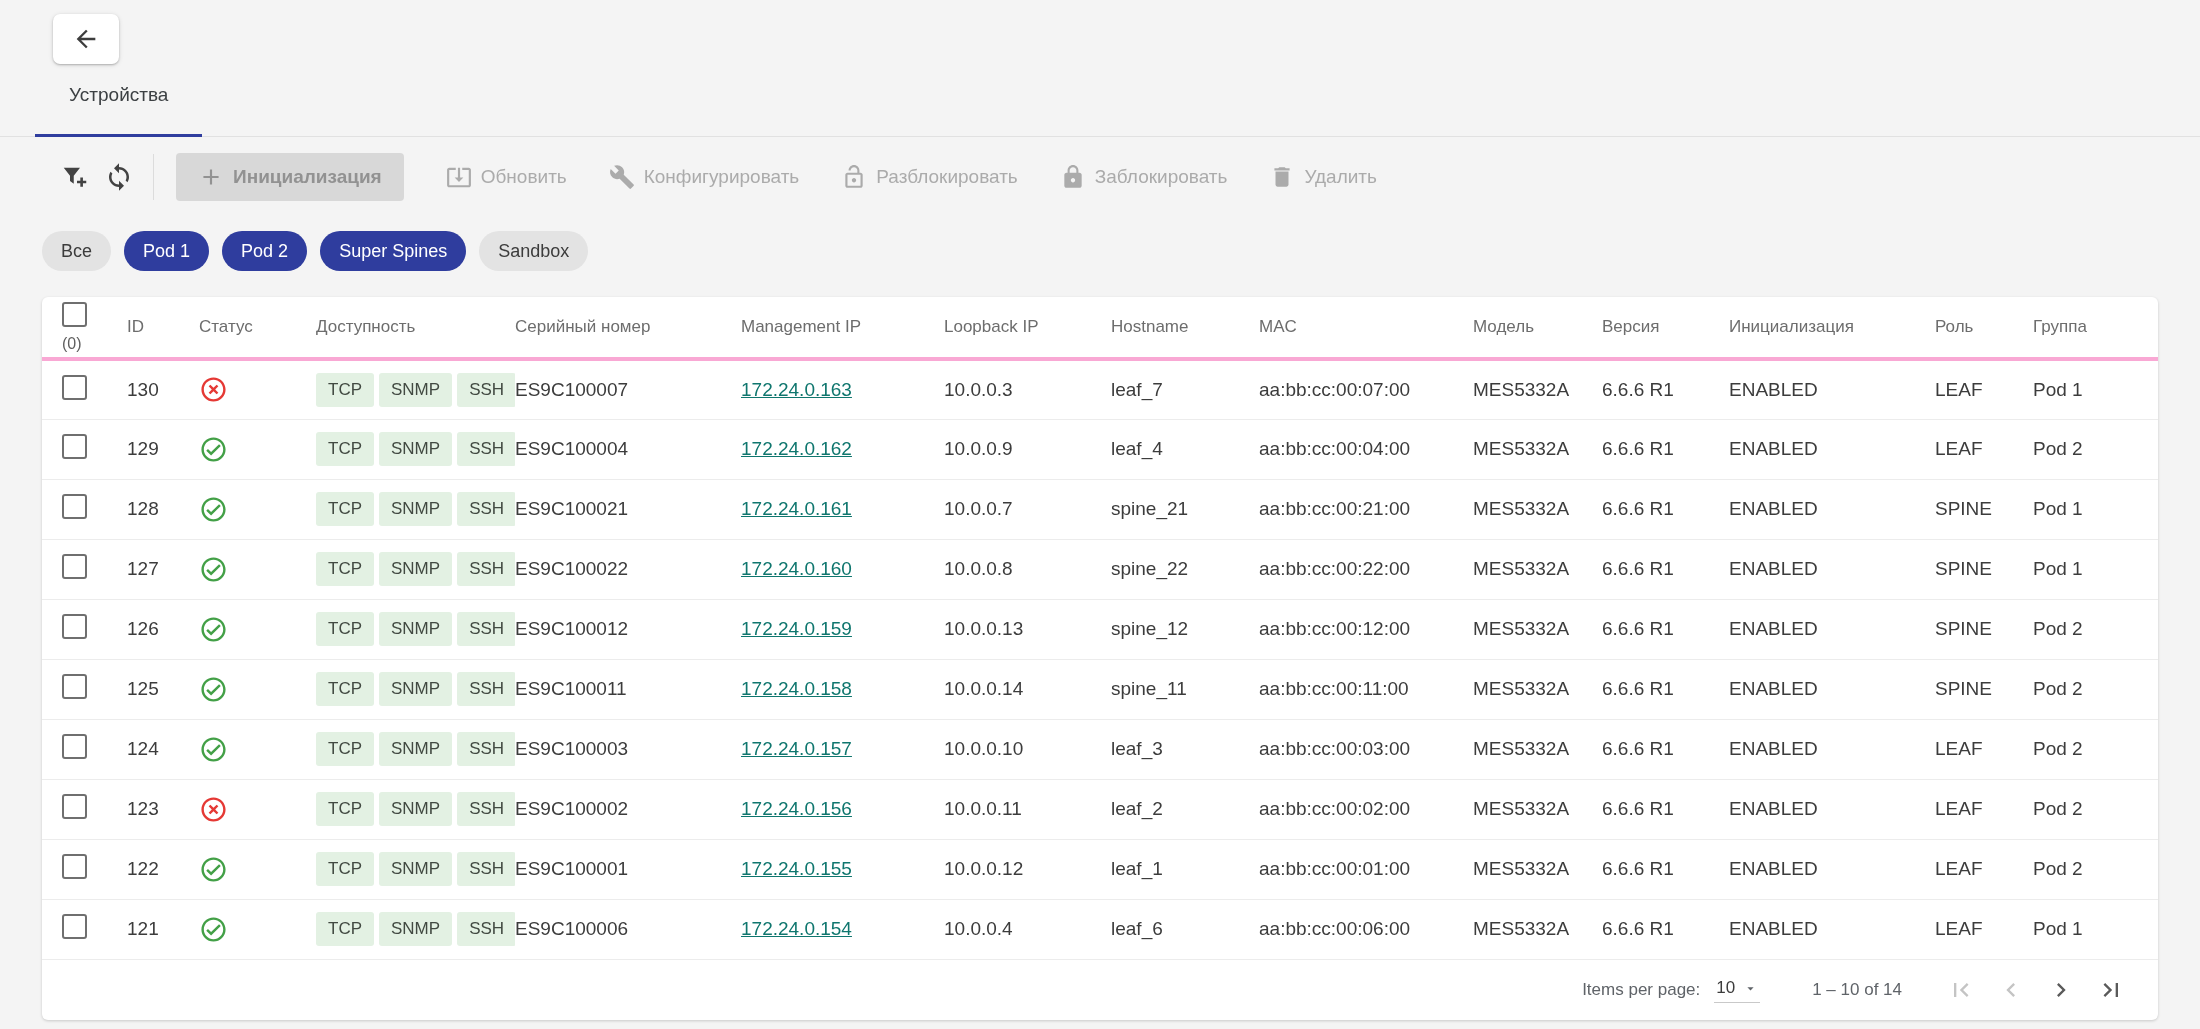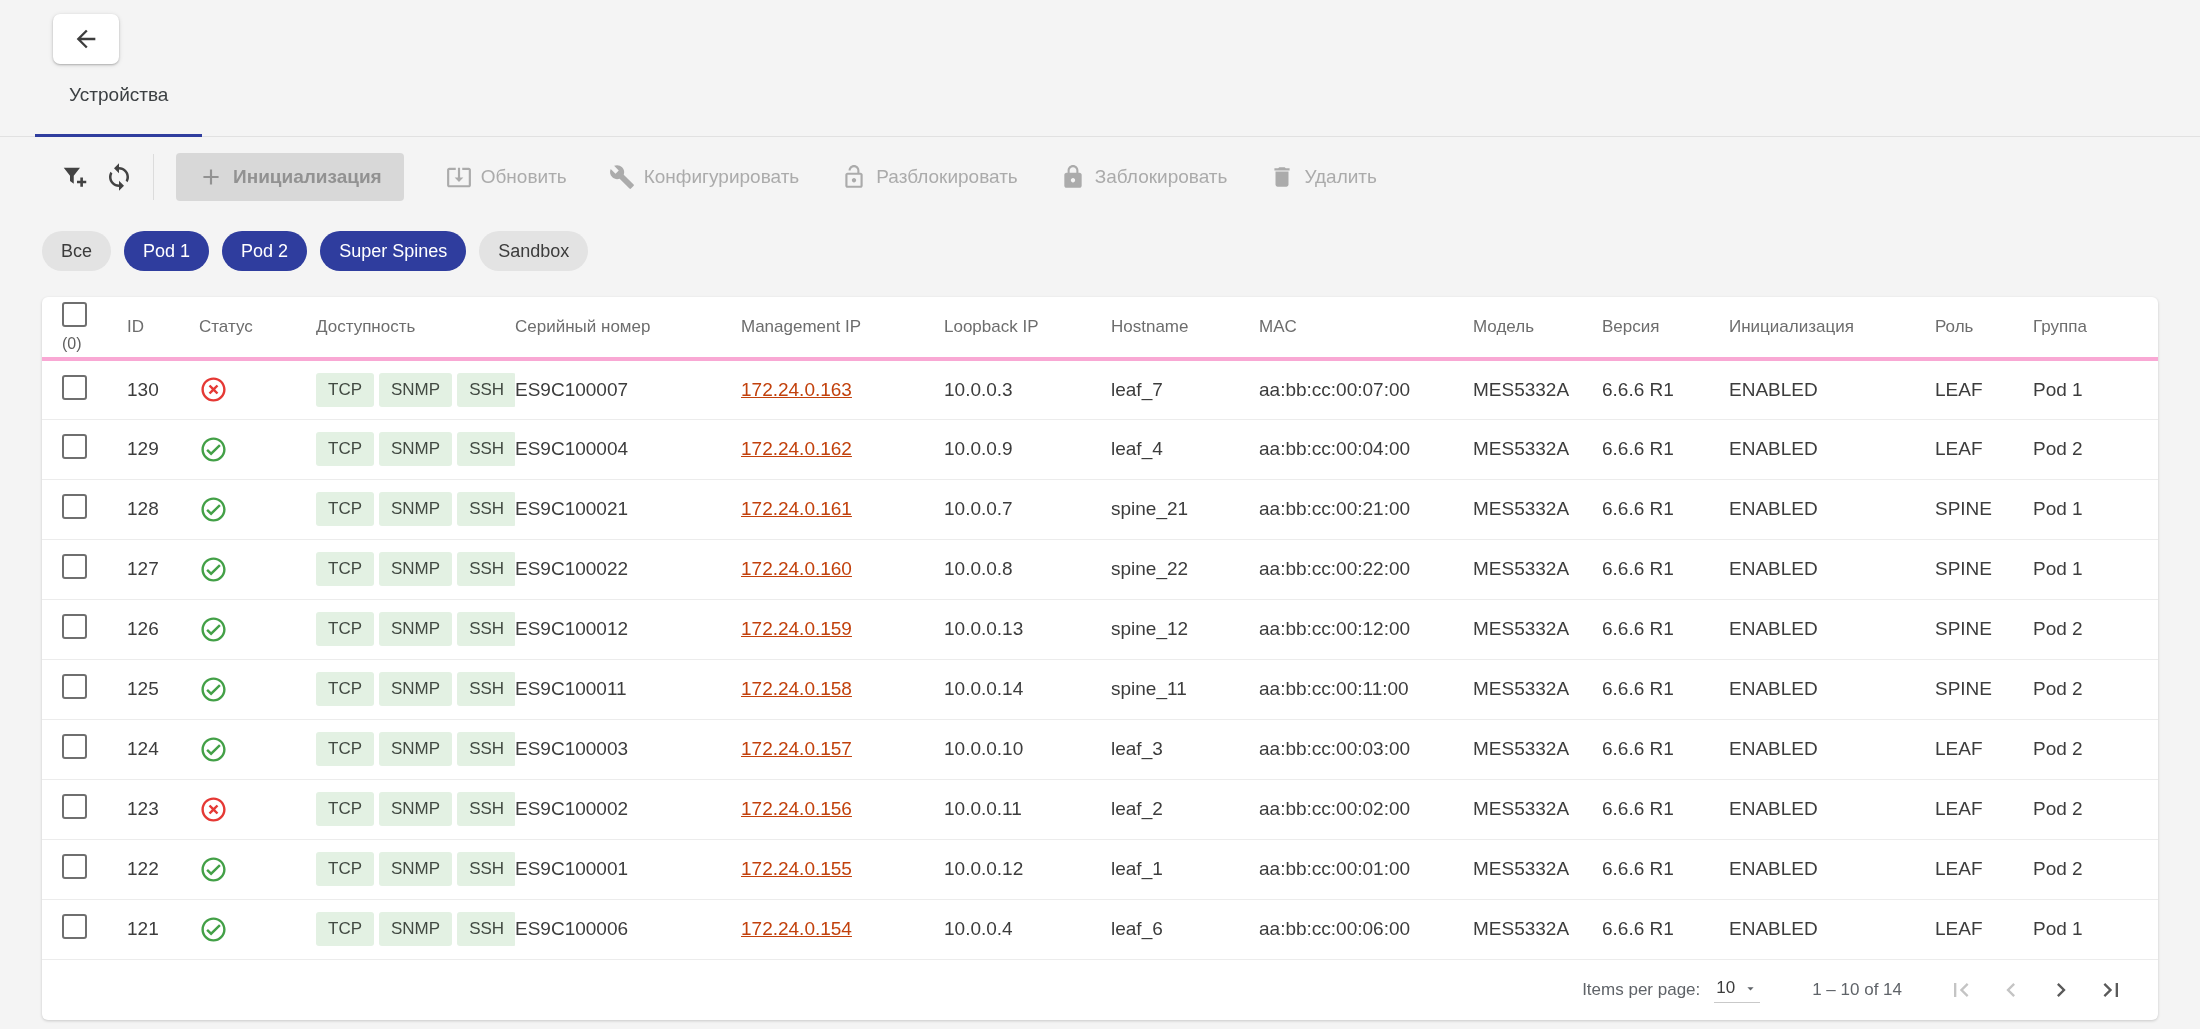--- a/index.html
+++ b/index.html
@@ -48,21 +48,21 @@
   table { width:100%; border-collapse:collapse; table-layout:fixed; }
   th, td { text-align:left; vertical-align:middle; padding-right:8px; overflow:hidden; }
   thead th { height:62px; font-weight:400; font-size:17px; color:#6d6d6d; border-bottom:4px solid #f9a8d4; }
   tbody td { height:60px; font-size:19px; color:#3c3c3c; border-bottom:1px solid #ececec; }
   .col-check { padding-left:20px; }
   .checkbox { display:inline-block; width:25px; height:25px; border:2px solid #6f6f6f; border-radius:3px; background:#fff; }
   .sel-count { font-size:16px; color:#5f5f5f; margin-top:3px; }
   .status svg { width:29px; height:29px; }
   .badges { display:inline-flex; gap:5px; }
   .badge { background:#e3f1e3; color:#424a42; font-size:17px; padding:7px 12px; border-radius:3px; white-space:nowrap; }
-  a.link { color:#c2410c; text-decoration:underline; font-weight:500; }
+  a.link { color:#0f766e; text-decoration:underline; font-weight:500; }
 
   
   .paginator { display:flex; align-items:center; justify-content:flex-end; height:60px; padding-right:22px; font-size:17px; color:#5f6368; }
   .pp-select { display:inline-flex; align-items:center; gap:8px; margin-left:14px; padding:2px 2px 4px 2px; border-bottom:1px solid #c9c9c9; color:#3c3c3c; }
   .pp-select svg { width:15px; height:15px; color:#5f6368; }
   .pp-range { margin-left:52px; }
   .pg-group { display:flex; align-items:center; margin-left:34px; }
   .pg-btn { width:50px; height:48px; display:flex; align-items:center; justify-content:center; color:#5a5a5a; }
   .pg-btn.disabled { color:#c4c4c4; }
   .pg-btn svg { width:28px; height:28px; }

